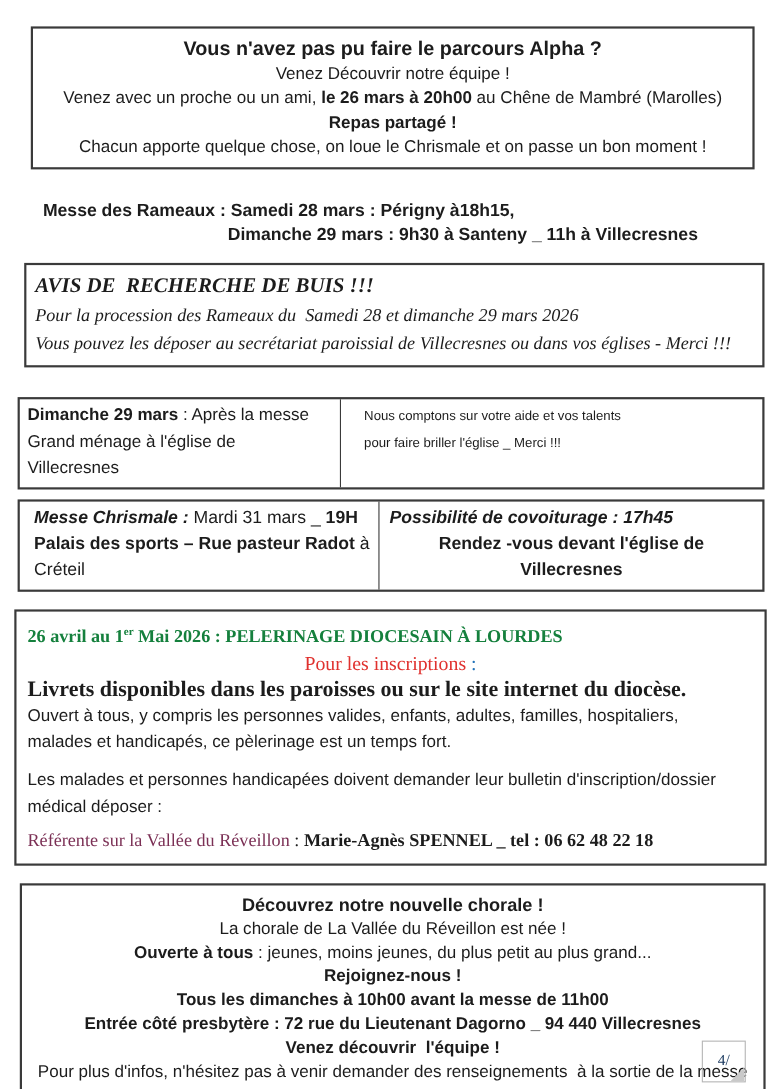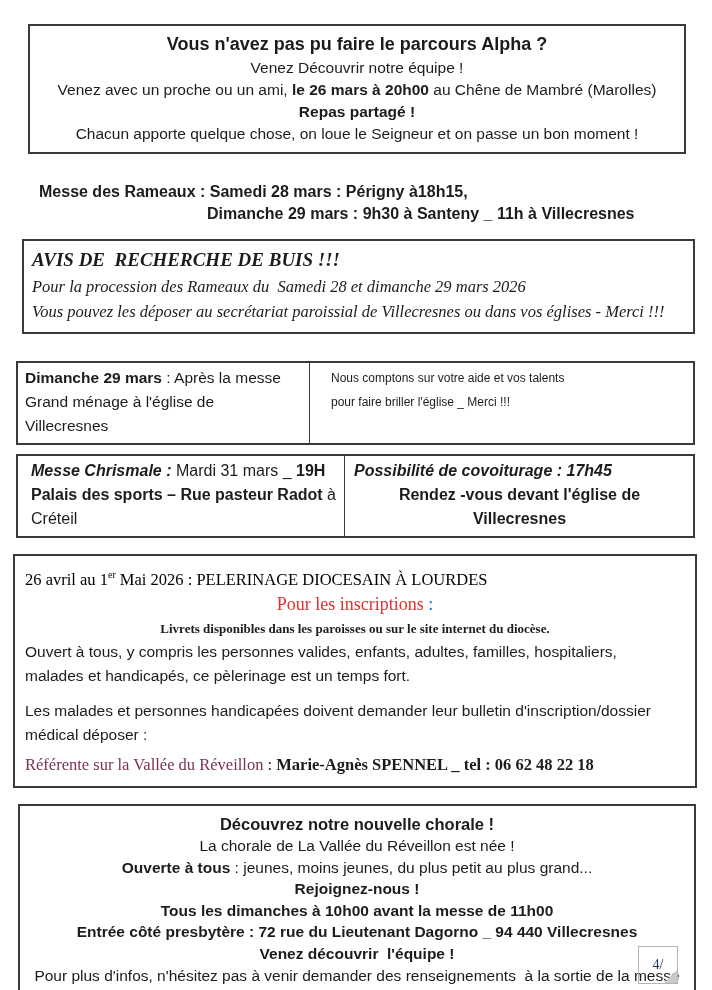--- a/index.html
+++ b/index.html
@@ -31,25 +31,25 @@
   .tbl .cell{padding:3px 8px 5px;box-sizing:border-box;}
   .t1{margin-top:27px;}
   .t1 .c1{width:292px;border-right:1.7px solid #3a3a3a;padding-left:7px;}
   .t1 .c2{flex:1;font-weight:normal;padding-left:21px;font-size:12px;}
   .t2{margin-top:9px;}
   .t2 .c1{width:327px;border-right:1.7px solid #3a3a3a;padding-left:13px;font-size:16px;}
   .t2 .c2{flex:1;padding-left:9px;font-size:16px;}
 
   
   .lourdes{margin:16px 15px 0 13px;padding:7px 10px 8px;line-height:23px;}
-  .lourdes .title{font-family:"Liberation Serif",serif;font-weight:normal;font-size:16.5px;color:#000000;}
+  .lourdes .title{font-family:"Liberation Serif",serif;font-weight:bold;font-size:16.5px;color:#15803d;}
   .lourdes .title sup{font-size:10px;}
   .lourdes .insc{font-family:"Liberation Serif",serif;font-weight:normal;font-size:18px;color:#E0312E;text-align:center;line-height:26px;}
   .lourdes .insc .colon{color:#2272B9;}
-  .lourdes .livrets{font-family:"Liberation Serif",serif;font-weight:bold;font-size:13px;text-align:center;}
+  .lourdes .livrets{font-family:"Liberation Serif",serif;font-weight:bold;font-size:20px;}
   .lourdes .para{line-height:24px;}
   .lourdes .para2{margin-top:11px;}
   .lourdes .ref{margin-top:5px;font-family:"Liberation Serif",serif;font-size:16.5px;line-height:26px;}
   .maroon{color:#7B3055;}
 
   
   .chorale{margin:16px 16px 0 18px;padding:8px 6px 9px;text-align:center;line-height:21.6px;}
   .chorale .title{font-weight:bold;font-size:16.5px;}
 
   
@@ -62,21 +62,21 @@
 </head>
 <body>
 
 <div class="page">
 
   <section class="box alpha">
     <div class="title">Vous n'avez pas pu faire le parcours Alpha ?</div>
     <div>Venez Découvrir notre équipe !</div>
     <div><span>Venez avec un proche ou un ami, </span><span class="b">le 26 mars à 20h00</span><span> au Chêne de Mambré (Marolles)</span></div>
     <div class="b">Repas partagé !</div>
-    <div>Chacun apporte quelque chose, on loue le Seigneur et on passe un bon moment !</div>
+    <div>Chacun apporte quelque chose, on loue le Chrismale et on passe un bon moment !</div>
   </section>
 
   <div class="rameaux">
     <div class="l1">Messe des Rameaux : Samedi 28 mars : Périgny à18h15,</div>
     <div class="l2">Dimanche 29 mars : 9h30 à Santeny _ 11h à Villecresnes</div>
   </div>
 
   <section class="box buis">
     <div class="title">AVIS DE &nbsp;RECHERCHE DE BUIS !!!</div>
     <div>Pour la procession des Rameaux du &nbsp;Samedi 28 et dimanche 29 mars 2026</div>

